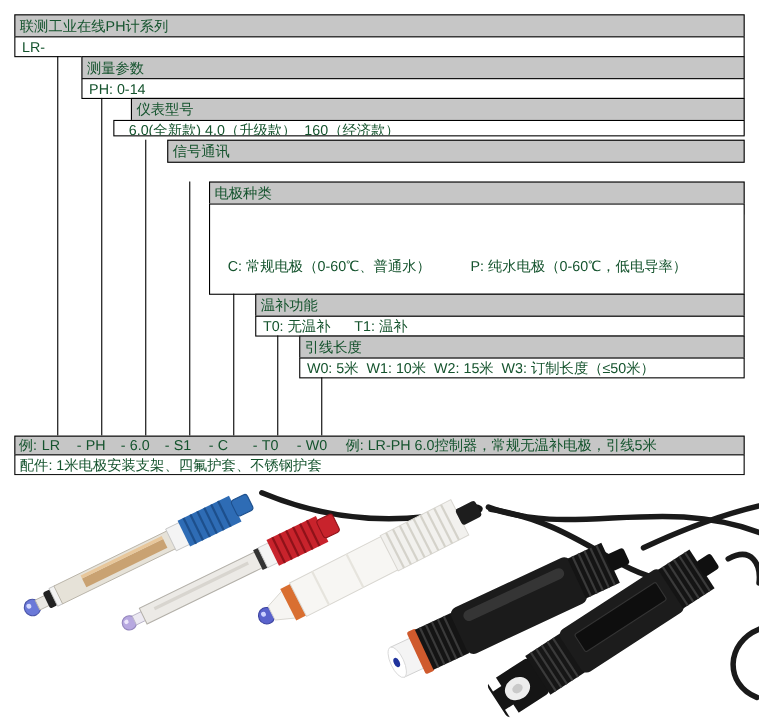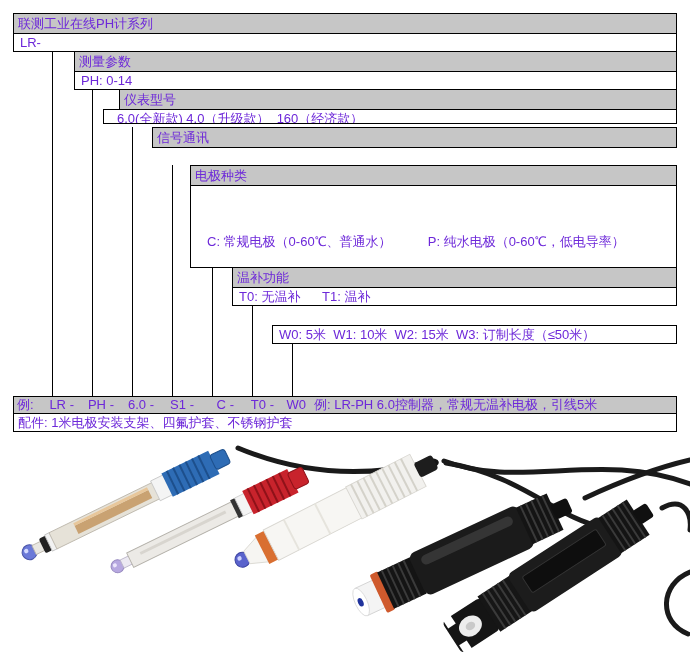--- a/index.html
+++ b/index.html
@@ -1,18 +1,18 @@
 <!DOCTYPE html>
 <html><head>
 <meta charset="utf-8">
 <style>
   html,body{margin:0;padding:0;background:#ffffff;}
   #app{
     position:relative;width:690px;height:656px;background:#ffffff;
-    font-family:"Liberation Sans",sans-serif;color:#6d28d9;overflow:hidden;
+    font-family:"Liberation Sans",sans-serif;color:#14532d;overflow:hidden;
   }
   .box{
     position:absolute;right:13px;border:1px solid #000;box-sizing:border-box;
     font-size:13px;white-space:pre;overflow:hidden;
   }
   .hdr{background:#c6c6c6;line-height:19px;padding:0 4px;}
   .val{background:#ffffff;line-height:17px;padding:0 6px;}
   .l0h{left:13px;top:13px;height:21px}
   .l0v{left:13px;top:33px;height:19px}
   .l1h{left:74px;top:51px;height:21px}
@@ -35,21 +35,21 @@
   .c4{left:172px;top:165px;height:231px}
   .c5{left:212px;top:267px;height:129px}
   .c6{left:252px;top:305px;height:91px}
   .c7{left:292px;top:343px;height:53px}
   .ex{
     position:absolute;left:13px;right:13px;top:396px;height:18px;background:#c6c6c6;
     border:1px solid #000;box-sizing:border-box;display:flex;align-items:center;
     font-size:13px;line-height:16px;overflow:hidden;
   }
   .ex-label{flex:0 0 auto;width:24px;padding-left:3px;box-sizing:border-box;}
-  .ex-seg{flex:0 0 auto;width:28px;text-align:right;}
+  .ex-seg{flex:0 0 auto;width:28px;text-align:left;}
   .ex-sep{flex:0 0 auto;width:12px;text-align:center;}
   .ex-desc{flex:1 1 auto;margin-left:8px;white-space:pre;overflow:hidden;}
   .acc{
     position:absolute;left:13px;right:13px;top:413px;height:19px;background:#fff;
     border:1px solid #000;box-sizing:border-box;font-size:13px;line-height:17px;
     padding:0 4px;white-space:pre;overflow:hidden;
   }
   .photo{position:absolute;left:0;top:432px;width:690px;height:224px;}
 </style>
 </head>
@@ -72,20 +72,21 @@
   <div class="box val l4v">
     <div class="elec-line">C: 常规电极（0-60℃、普通水）          P: 纯水电极（0-60℃，低电导率）</div>
     
     
     
   </div>
 
   <div class="box hdr l5h">温补功能</div>
   <div class="box val l5v">T0: 无温补      T1: 温补</div>
 
+  <div class="box hdr l6h">引线长度</div>
   <div class="box val l6v">W0: 5米  W1: 10米  W2: 15米  W3: 订制长度（≤50米）</div>
 
   <div class="cline c1"></div>
   <div class="cline c2"></div>
   <div class="cline c3"></div>
   <div class="cline c4"></div>
   <div class="cline c5"></div>
   <div class="cline c6"></div>
   <div class="cline c7"></div>
 

